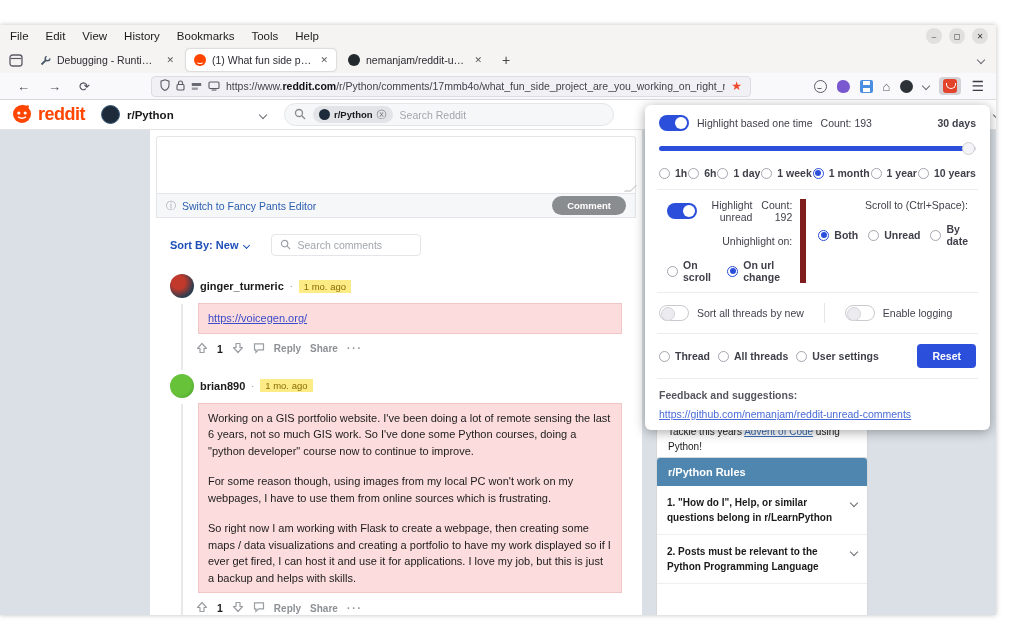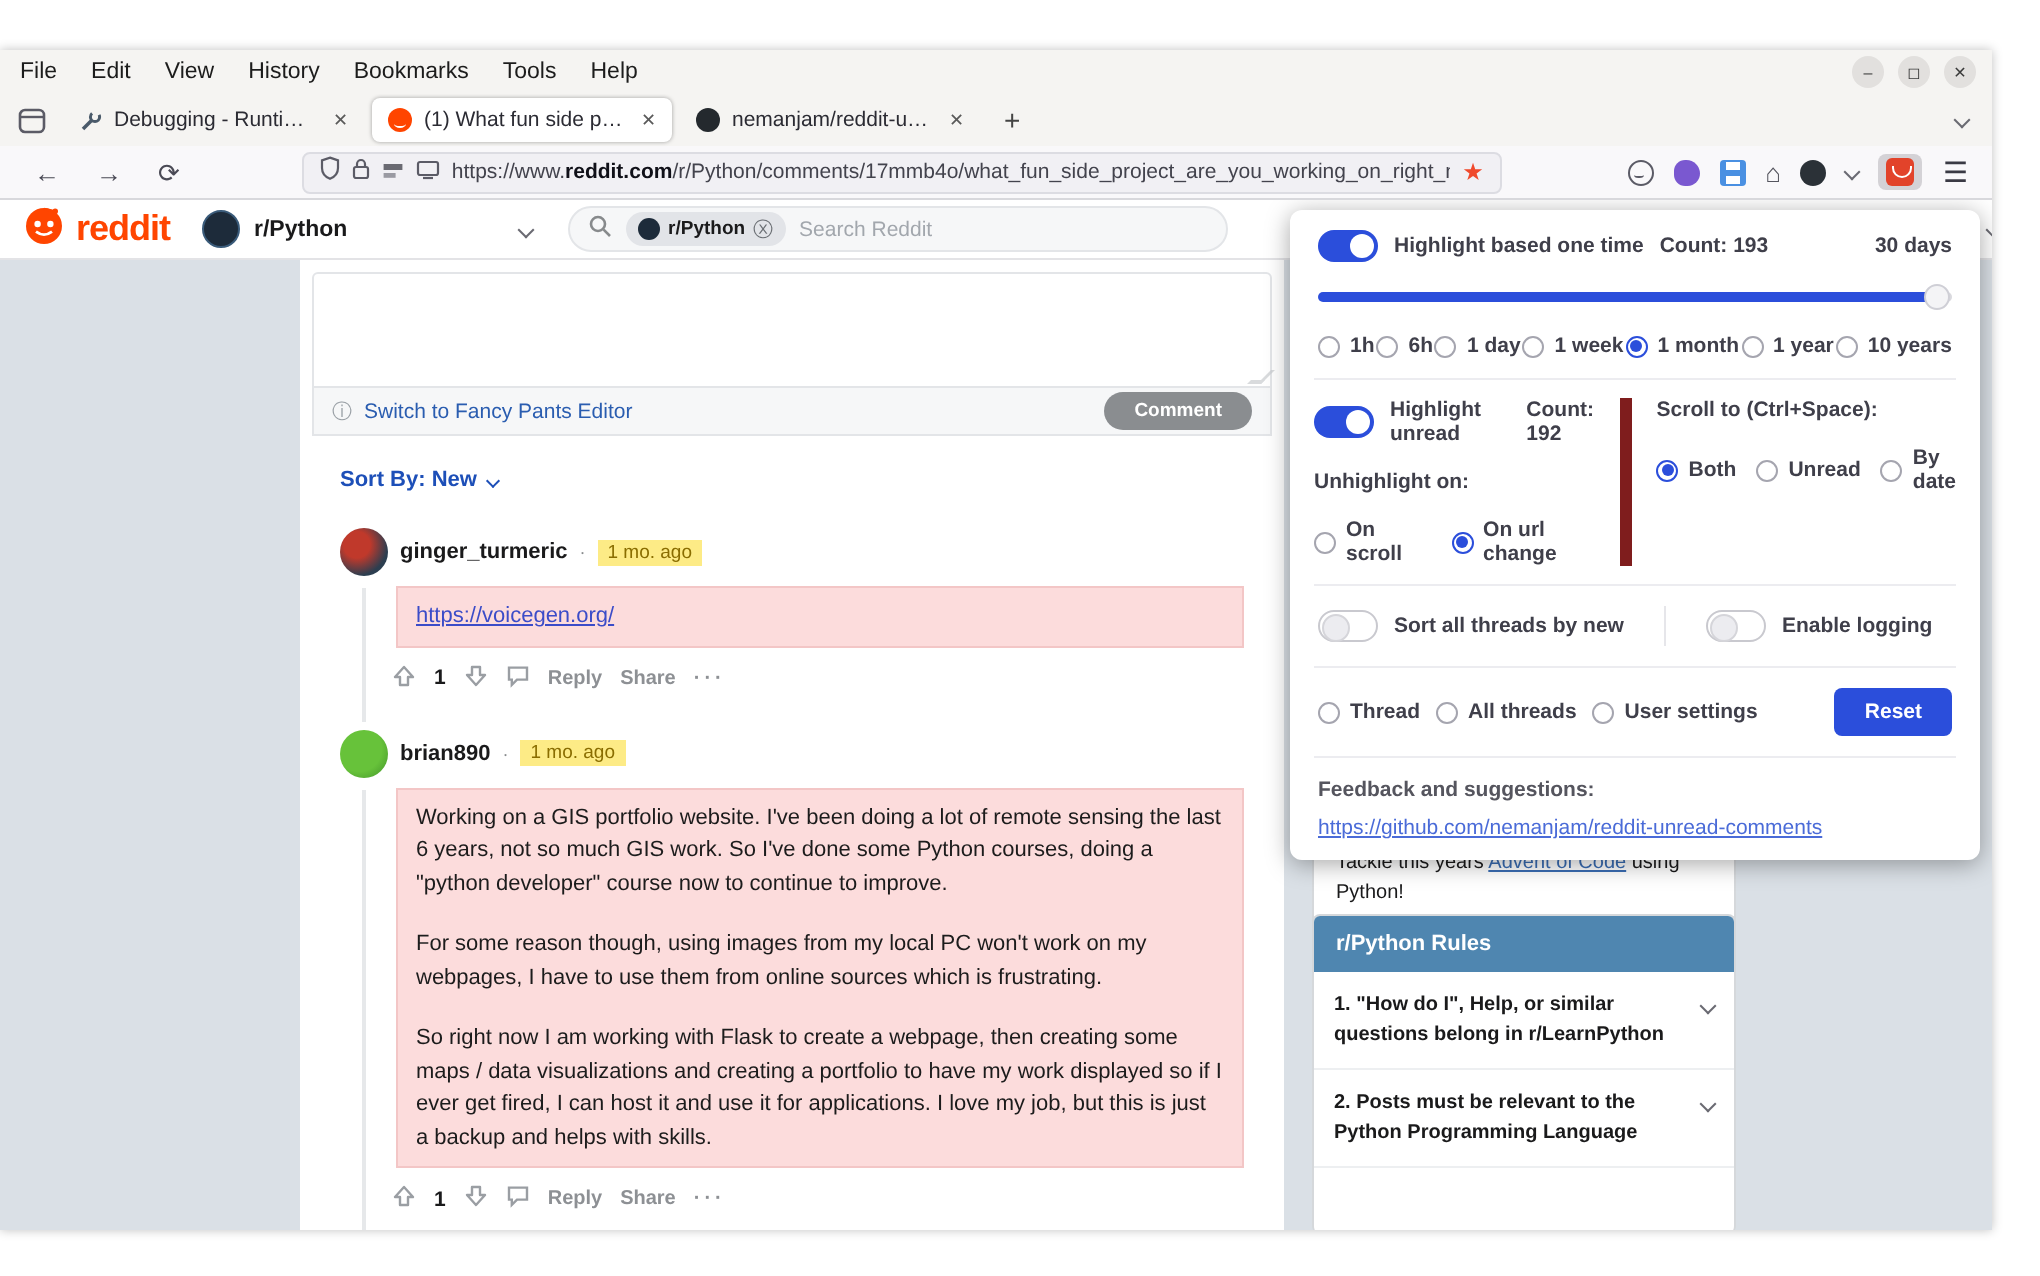--- a/index.html
+++ b/index.html
@@ -138,39 +138,39 @@
   .rule .rtext { width:168px; }
   .rule .chev { margin-left:auto; margin-top:5px; flex:none; }
 
   
   .popup { position:absolute; left:645px; top:5px; width:345px; background:#fff;
     border-radius:6px; box-shadow:0 2px 12px rgba(0,0,0,.35); z-index:20;
     font-size:10.5px; color:#3f3f4a; }
   .psec { padding:10px 14px; }
   .pdiv { height:1px; background:#ececf0; margin:0 12px; }
   .prow { display:flex; align-items:center; gap:8px; }
-  .plabel { font-weight:bold; color:#3f3f4a; }
+  .plabel { font-weight:normal; color:#3f3f4a;text-align:right; }
   .days { margin-left:auto; font-weight:bold; }
   .tgl { width:30px; height:16px; border-radius:9px; background:#2b4edb; position:relative; flex:none; }
   .tgl::after { content:""; position:absolute; width:12px; height:12px; border-radius:50%;
     background:#fff; top:2px; right:2px; }
   .tgl.off { background:#fff; border:1px solid #c9c9cf; }
   .tgl.off::after { left:1px; right:auto; top:1px; background:#ececf0; border:1px solid #d5d5da; }
   .slider { position:relative; height:14px; margin-top:10px; }
   .slider .track { position:absolute; top:5px; left:0; right:0; height:5px; border-radius:3px;
     background:linear-gradient(90deg,#2b4edb 0 96.5%,#d9d9de 96.5%); }
   .slider .knob { position:absolute; top:1px; right:1px; width:13px; height:13px; border-radius:50%;
     background:#f4f4f6; border:1px solid #cfcfd6; }
   .radios { display:flex; align-items:center; margin-top:12px; justify-content:space-between; }
   .ropt { display:flex; align-items:center; gap:5px; font-weight:bold; }
   .radio { position:relative; width:11px; height:11px; border:1.5px solid #a5a5af;
     border-radius:50%; background:#fff; flex:none; }
   .radio.checked { border-color:#2b4edb; }
   .radio.checked::after { content:""; position:absolute; inset:1.5px; border-radius:50%; background:#2b4edb; }
-  .twocol { display:flex; padding:9px 12px; }
+  .twocol { display:flex; padding:9px 22px; }
   .col-l { width:54%; padding-right:8px; }
   .col-r { flex:1; border-left:6px solid #7f1d1d; padding-left:12px; }
   .mt10 { margin-top:12px; }
   .inline-radios { display:flex; align-items:center; gap:14px; margin-top:12px; }
   .vdiv { width:1px; height:20px; background:#e6e6ea; margin:0 12px; }
   .reset-btn { margin-left:auto; background:#2b4edb; color:#fff; border:none; font-family:inherit;
     font-size:10.5px; font-weight:bold; border-radius:4px; padding:6px 15px; }
   .feedback-label { color:#55555e; font-weight:bold; }
   .feedback-link { display:block; margin-top:7px; color:#4a6bd8; text-decoration:underline; font-size:10.5px; }
 
@@ -324,20 +324,29 @@
         <span class="info-glyph">ⓘ</span>
         <span class="fancy-link">Switch to Fancy Pants Editor</span>
         <button class="comment-btn">Comment</button>
       </div>
 
       <div class="sortrow">
         <span class="sortlabel">
             <span>Sort By: New</span>
             <span class="chev"></span>
           </span>
+        <div class="scbox">
+          <span>
+            <svg width="11" height="11" viewBox="0 0 12 12">
+                <circle cx="5" cy="5" r="3.5" fill="none" stroke="#9aa0a6" stroke-width="1.3"></circle>
+                <line x1="7.8" y1="7.8" x2="11" y2="11" stroke="#9aa0a6" stroke-width="1.3"></line>
+              </svg>
+          </span>
+          <input placeholder="Search comments" style="">
+        </div>
       </div>
 
       <div class="comment">
         <div class="chead">
           <span class="avatar av1"></span>
           <span class="uname">ginger_turmeric</span>
           <span class="mdot">·</span>
           <span class="time-badge">1 mo. ago</span>
         </div>
         <div class="cbody">

